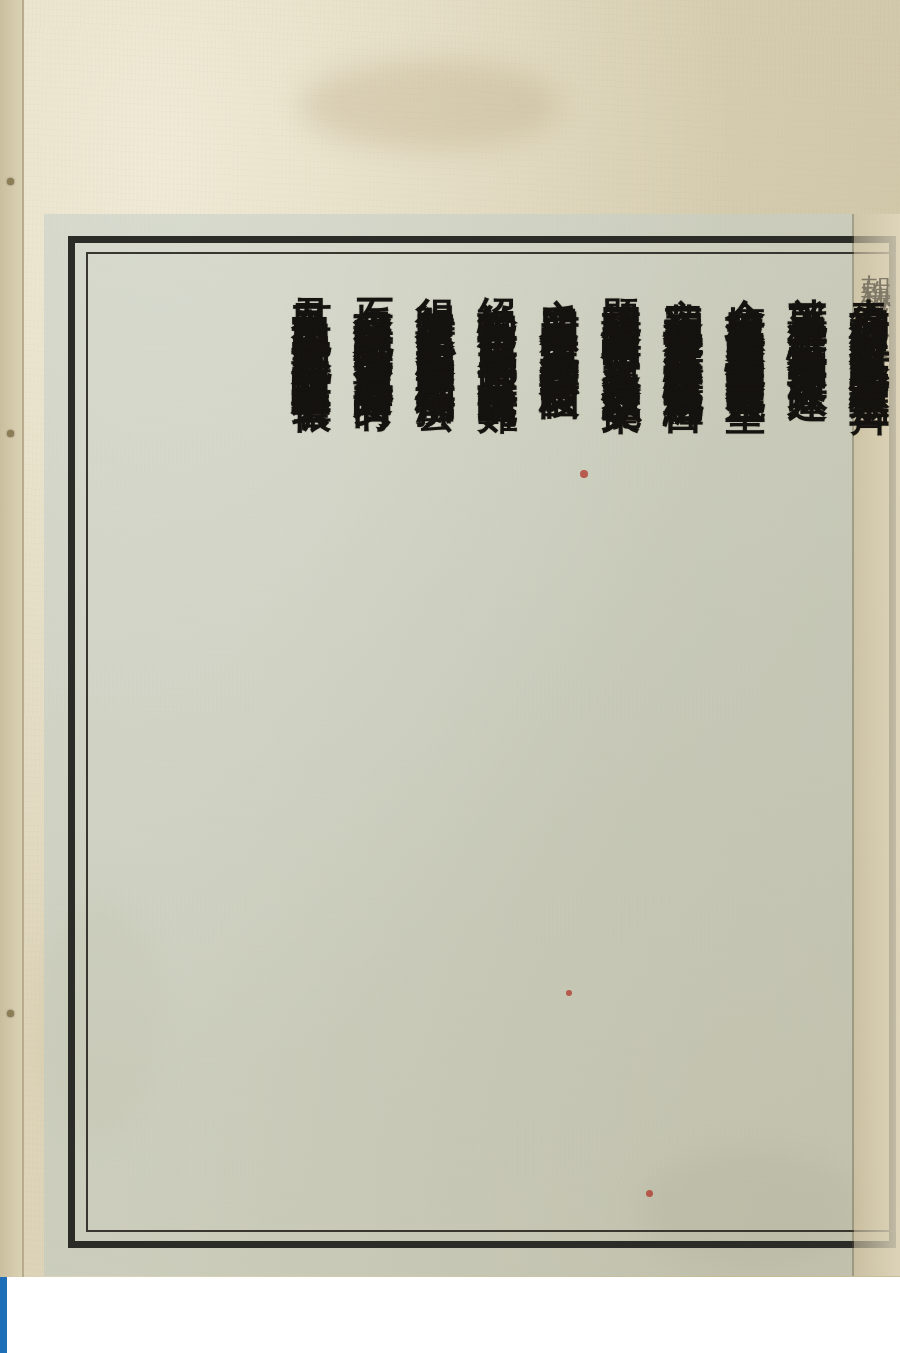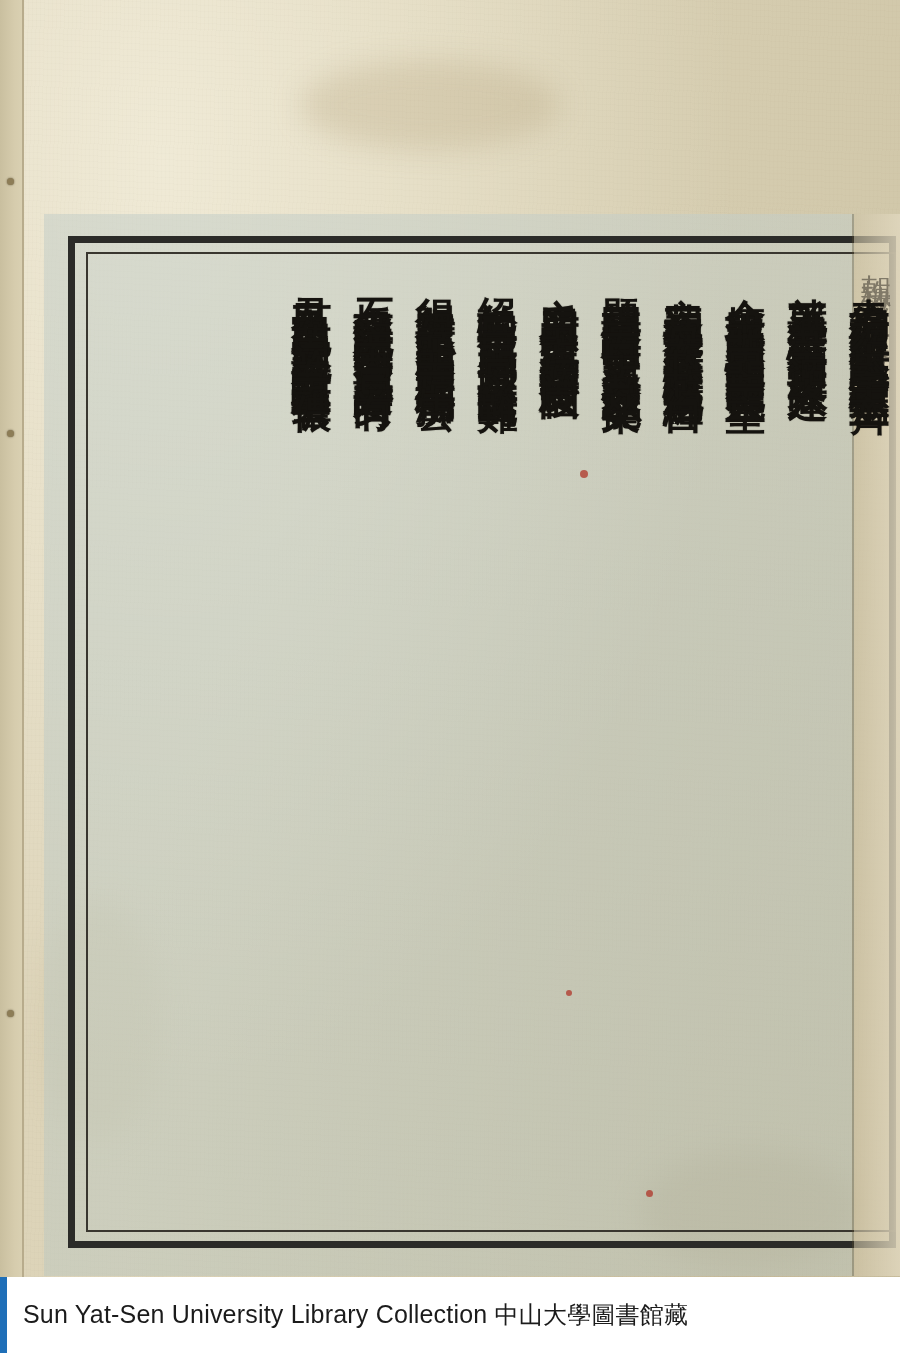--- a/index.html
+++ b/index.html
@@ -222,19 +222,15 @@
     <div class="col">題枝園話舊圖喜而作是家大人親為製序以寵榮</div>
     <div class="col">之爰題四原注甲戌春與韞亭姪女晤於枝園</div>
     <div class="col">絕於帕尾云廿年風雨客都門骨月存亡幾斷魂難</div>
     <div class="col">得歸來還似舊白頭人笑勸開尊兩桂三桐漸拂雲</div>
     <div class="col">石橋南畔記湔裙巾年不盡蒼涼感同話長安尚有</div>
     <div class="col">君艮常山色夢中青同記吟詩在謝庭君正垂髫儂</div>
   </div>
 
   <div class="caption-bar">
     <div class="accent" style="background: rgb(31, 111, 184);"></div>
-    <div class="caption-text">
-      <span>Sun Yat-Sen University Library Collection</span>
-      <span class="cn">中山大學圖書館藏</span>
-    </div>
   </div>
 
 </div>
 
 </body></html>

